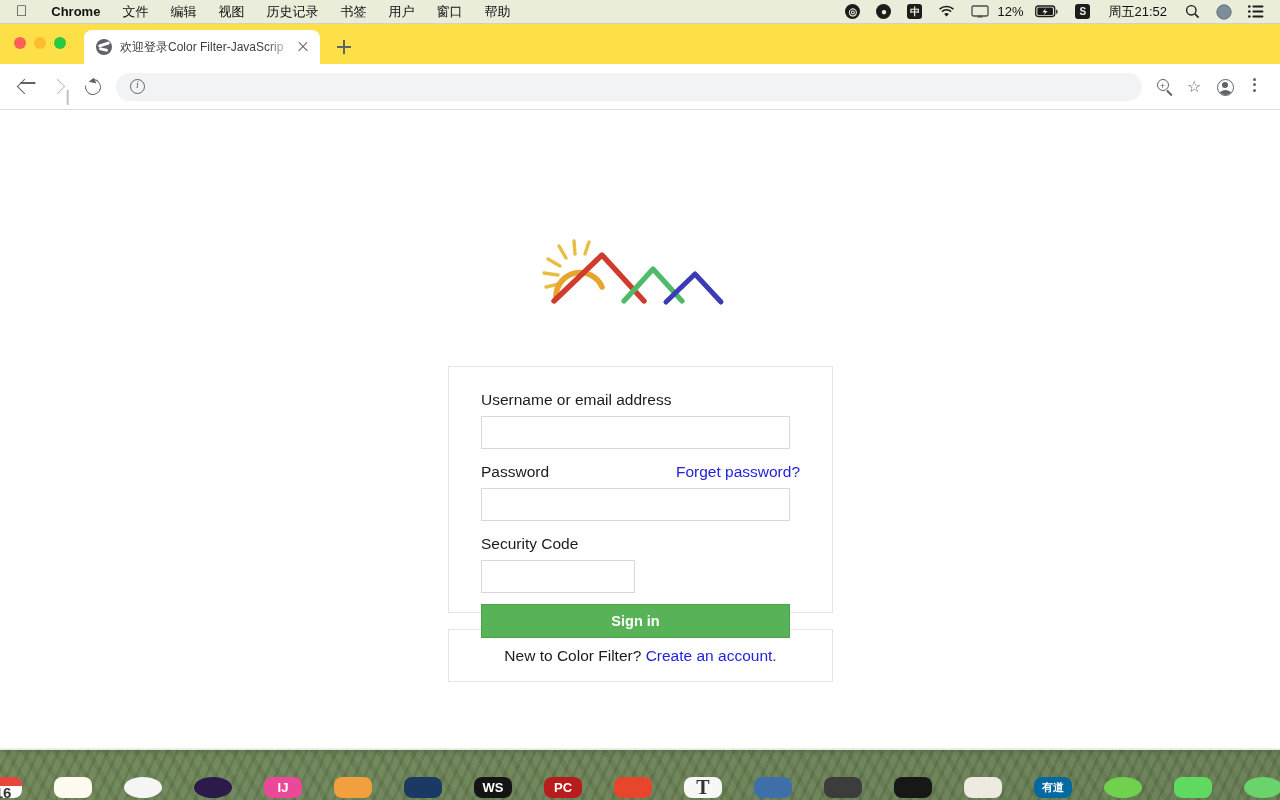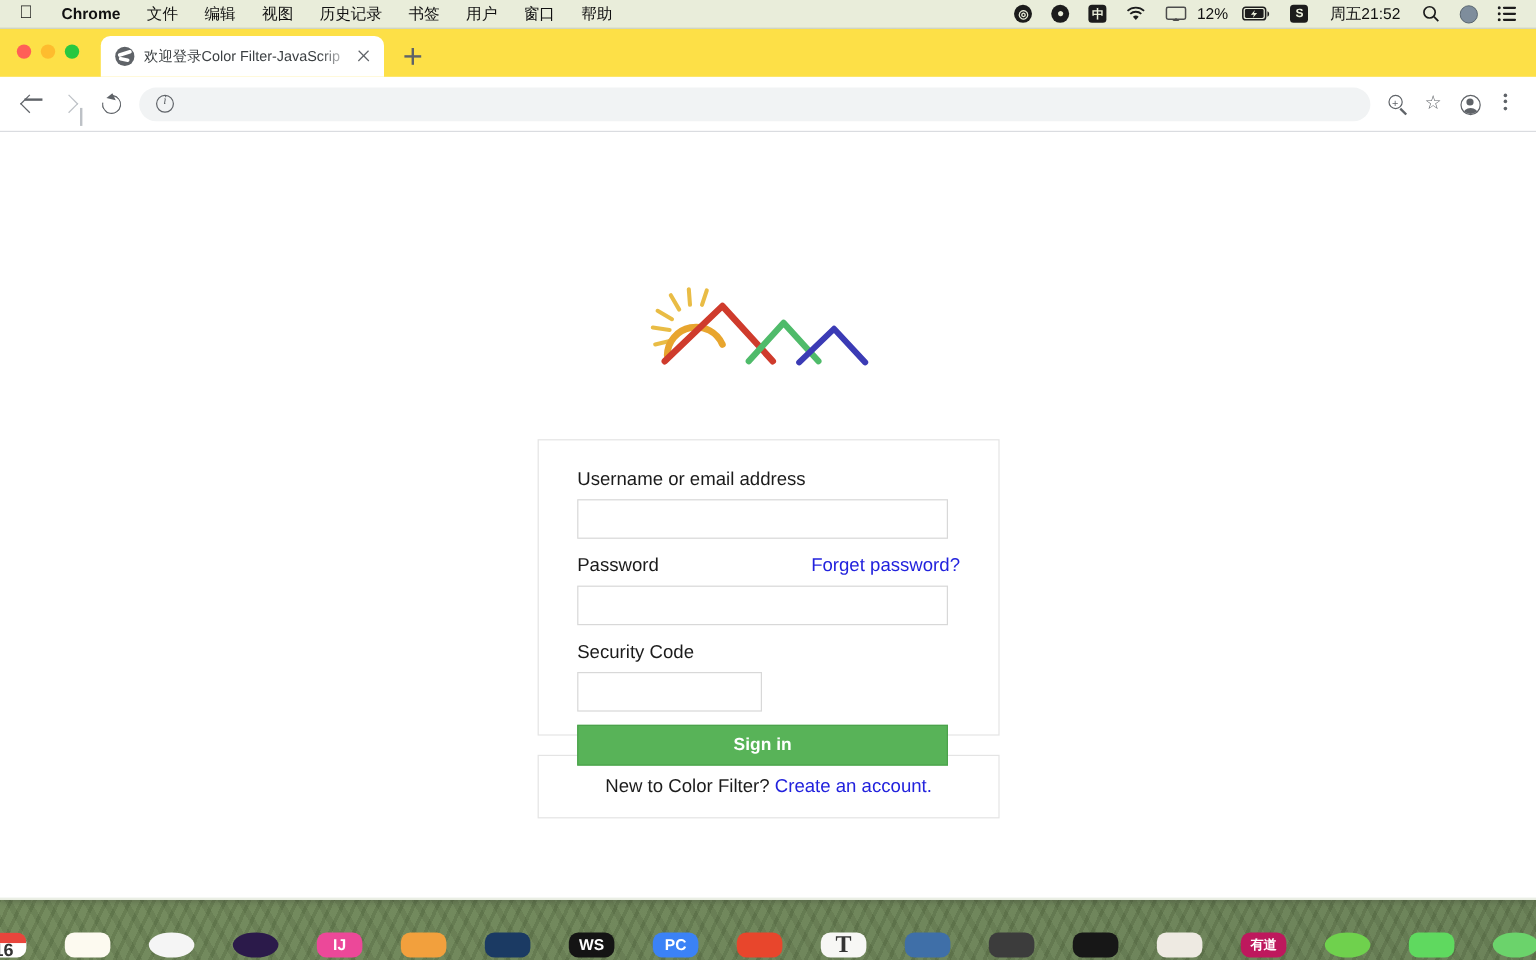--- a/index.html
+++ b/index.html
@@ -423,42 +423,42 @@
       <div class="dk-wrap">
         <div class="dk" style="background: rgb(242, 160, 61);"></div>
       </div>
       <div class="dk-wrap">
         <div class="dk" style="background: rgb(27, 58, 99);"></div>
       </div>
       <div class="dk-wrap">
         <div class="dk" style="background: rgb(20, 20, 20);">WS</div>
       </div>
       <div class="dk-wrap">
-        <div class="dk" style="background: #3b82f6;">PC</div>
+        <div class="dk" style="background: #b91c1c;">PC</div>
       </div>
       <div class="dk-wrap">
         <div class="dk" style="background: rgb(232, 70, 44);"></div>
       </div>
       <div class="dk-wrap">
         <div class="dk" style="background: rgb(247, 247, 245); color: rgb(51, 51, 51); font-size: 20px; font-family: &quot;Liberation Serif&quot;, serif;">T</div>
       </div>
       <div class="dk-wrap">
         <div class="dk" style="background: rgb(63, 111, 168);"></div>
       </div>
       <div class="dk-wrap">
         <div class="dk" style="background: rgb(60, 60, 60);"></div>
       </div>
       <div class="dk-wrap">
         <div class="dk" style="background: rgb(23, 23, 23);"></div>
       </div>
       <div class="dk-wrap">
         <div class="dk" style="background: rgb(238, 234, 226);"></div>
       </div>
       <div class="dk-wrap">
-        <div class="dk" style="background: #be185d; font-size: 11px;">有道</div>
+        <div class="dk" style="background: #0369a1; font-size: 11px;">有道</div>
       </div>
       <div class="dk-wrap">
         <div class="dk circle" style="background: rgb(111, 209, 77);"></div>
       </div>
       <div class="dk-wrap">
         <div class="dk" style="background: rgb(95, 217, 95);"></div>
       </div>
       <div class="dk-wrap">
         <div class="dk circle" style="background: rgb(107, 211, 107);"></div>
       </div>

